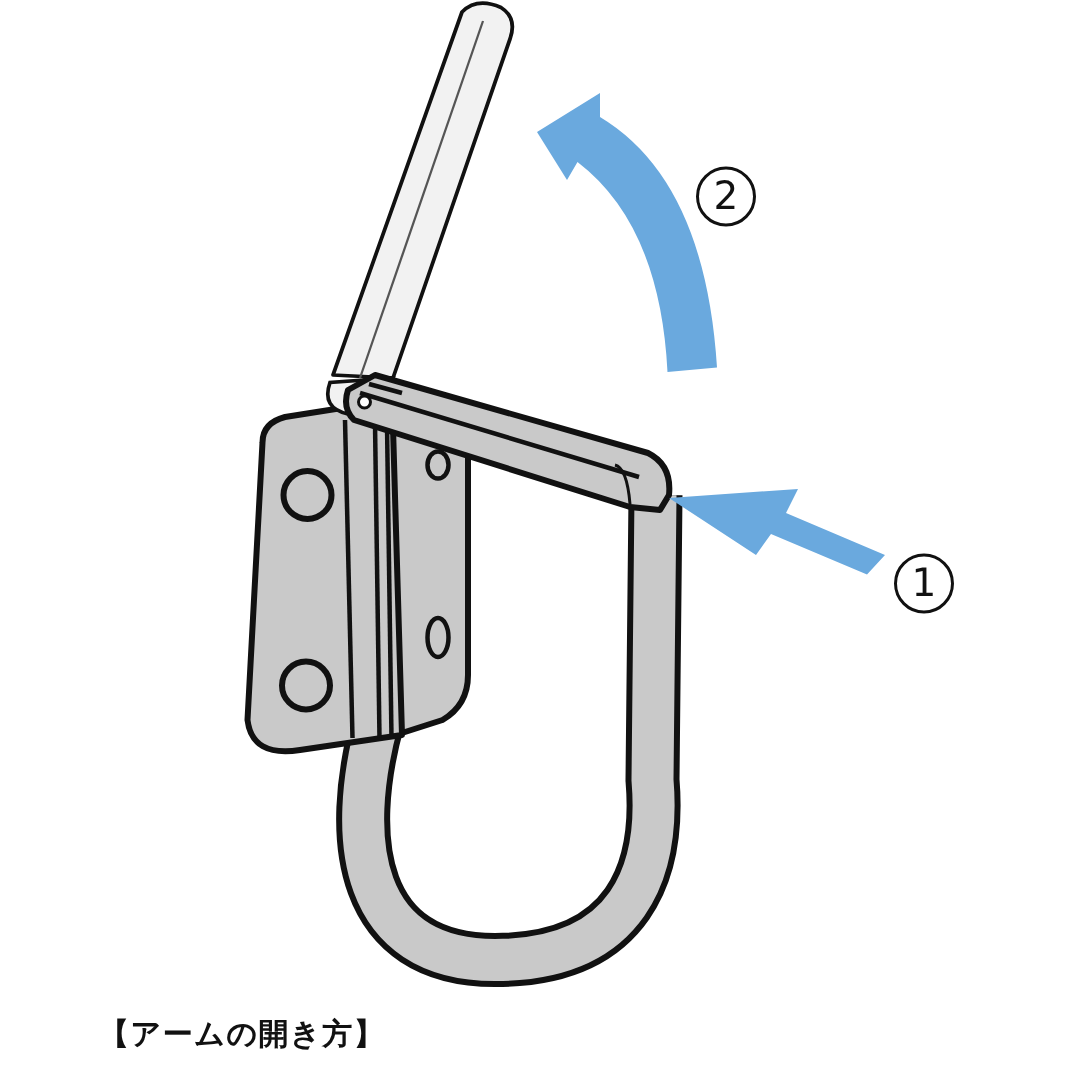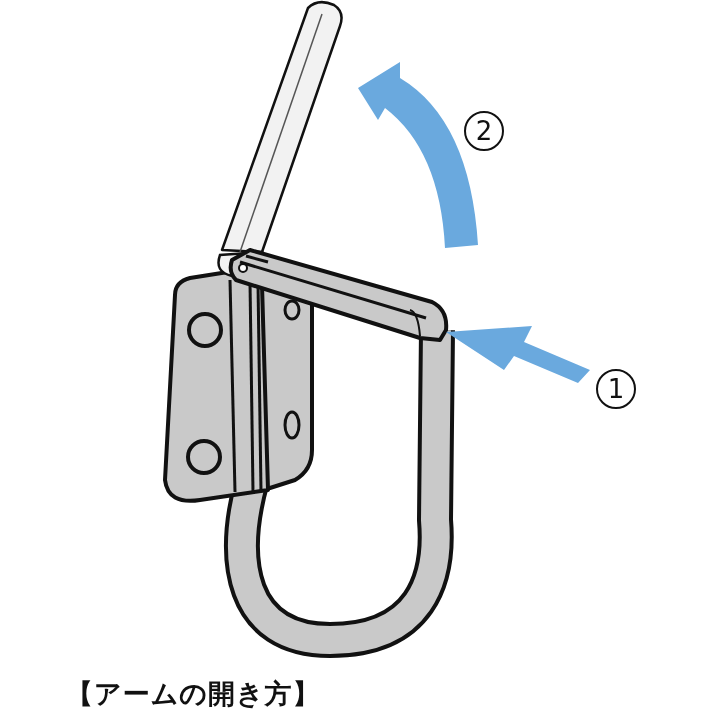--- a/index.html
+++ b/index.html
@@ -1,21 +1,21 @@
 <!DOCTYPE html>
 <html><head>
 <meta charset="utf-8">
 <style>
   html, body { margin:0; padding:0; background:#ffffff; }
   body { width:713px; height:713px; position:relative; overflow:hidden; font-family:"DejaVu Sans", sans-serif; }
   #illustration { position:absolute; left:0; top:0; width:713px; height:713px; }
   .step-label { position:absolute; width:40px; height:40px; border:2px solid #111; border-radius:50%; box-sizing:border-box; display:flex; align-items:center; justify-content:center; font-size:26px; color:#111; background:#fff; line-height:1; }
   #step2 { left:464px; top:111px; }
   #step1 { left:596px; top:369px; }
-  #caption { position:absolute; left:66px; top:676px; font-size:27px; font-weight:bold; color:#111; letter-spacing:1px; }
+  #caption { position:absolute; left:66px; top:676px; font-size:20px; font-weight:bold; color:#111; letter-spacing:1px; }
 </style>
 </head>
 <body>
 
 <svg id="illustration" viewBox="0 0 713 713" xmlns="http://www.w3.org/2000/svg">
 
   <g>
     <path d="M252 480 C 230 560, 240 640, 330 640 C 420 640, 440 580, 435 520 L 437 330" fill="none" stroke="#111" stroke-width="36" stroke-linecap="butt"></path>
     <path d="M252 480 C 230 560, 240 640, 330 640 C 420 640, 440 580, 435 520 L 437 330" fill="none" stroke="#c9c9c9" stroke-width="28" stroke-linecap="butt"></path>
   </g>

